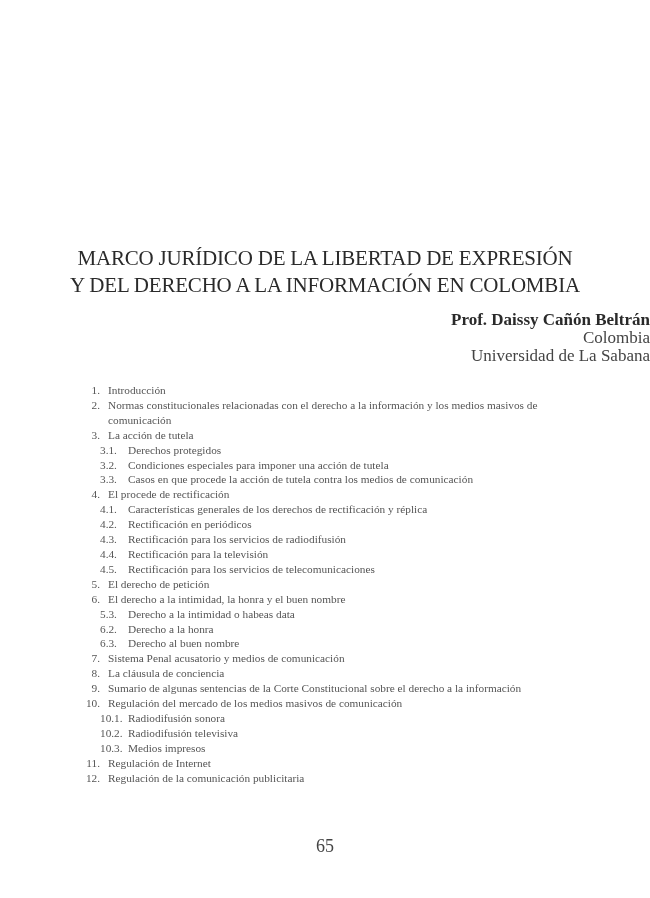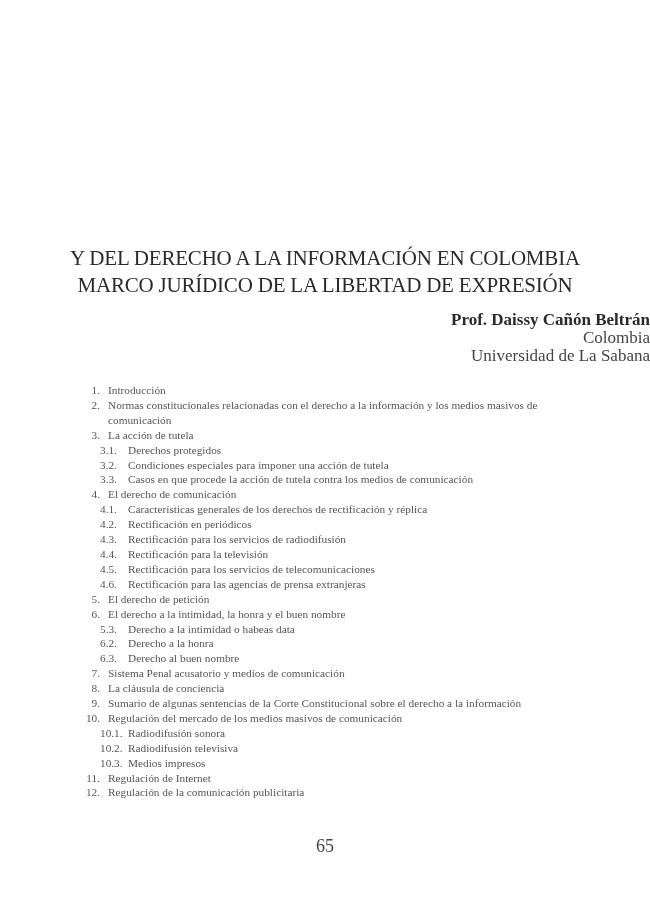--- a/index.html
+++ b/index.html
@@ -30,22 +30,22 @@
     .text { flex: 1; }
     .page-number {
       position: absolute; left: 0; width: 650px; top: 836px;
       text-align: center; font-size: 18px; color: #444;
     }
   </style>
 </head>
 <body>
 
 <div class="title">
+  <div>MARCO JURÍDICO DE LA LIBERTAD DE EXPRESIÓN</div>
   <div>Y DEL DERECHO A LA INFORMACIÓN EN COLOMBIA</div>
-  <div>MARCO JURÍDICO DE LA LIBERTAD DE EXPRESIÓN</div>
 </div>
 
 <div class="author-block">
   <div class="author-name">Prof. Daissy Cañón Beltrán</div>
   <div>Colombia</div>
   <div>Universidad de La Sabana</div>
 </div>
 
 <div class="toc">
   <div class="toc-row">
@@ -67,45 +67,41 @@
   <div class="toc-row sub">
       <span class="num">3.2.</span>
       <span class="text">Condiciones especiales para imponer una acción de tutela</span>
     </div>
   <div class="toc-row sub">
       <span class="num">3.3.</span>
       <span class="text">Casos en que procede la acción de tutela contra los medios de comunicación</span>
     </div>
   <div class="toc-row">
       <span class="num">4.</span>
-      <span class="text">El derecho de comunicación</span>
+      <span class="text">El procede de rectificación</span>
     </div>
   <div class="toc-row sub">
       <span class="num">4.1.</span>
       <span class="text">Características generales de los derechos de rectificación y réplica</span>
     </div>
   <div class="toc-row sub">
       <span class="num">4.2.</span>
       <span class="text">Rectificación en periódicos</span>
     </div>
   <div class="toc-row sub">
       <span class="num">4.3.</span>
       <span class="text">Rectificación para los servicios de radiodifusión</span>
     </div>
   <div class="toc-row sub">
       <span class="num">4.4.</span>
       <span class="text">Rectificación para la televisión</span>
     </div>
   <div class="toc-row sub">
       <span class="num">4.5.</span>
       <span class="text">Rectificación para los servicios de telecomunicaciones</span>
-    </div>
-  <div class="toc-row sub">
-      <span class="num">4.6.</span>
-      <span class="text">Rectificación para las agencias de prensa extranjeras</span>
     </div>
   <div class="toc-row">
       <span class="num">5.</span>
       <span class="text">El derecho de petición</span>
     </div>
   <div class="toc-row">
       <span class="num">6.</span>
       <span class="text">El derecho a la intimidad, la honra y el buen nombre</span>
     </div>
   <div class="toc-row sub">

